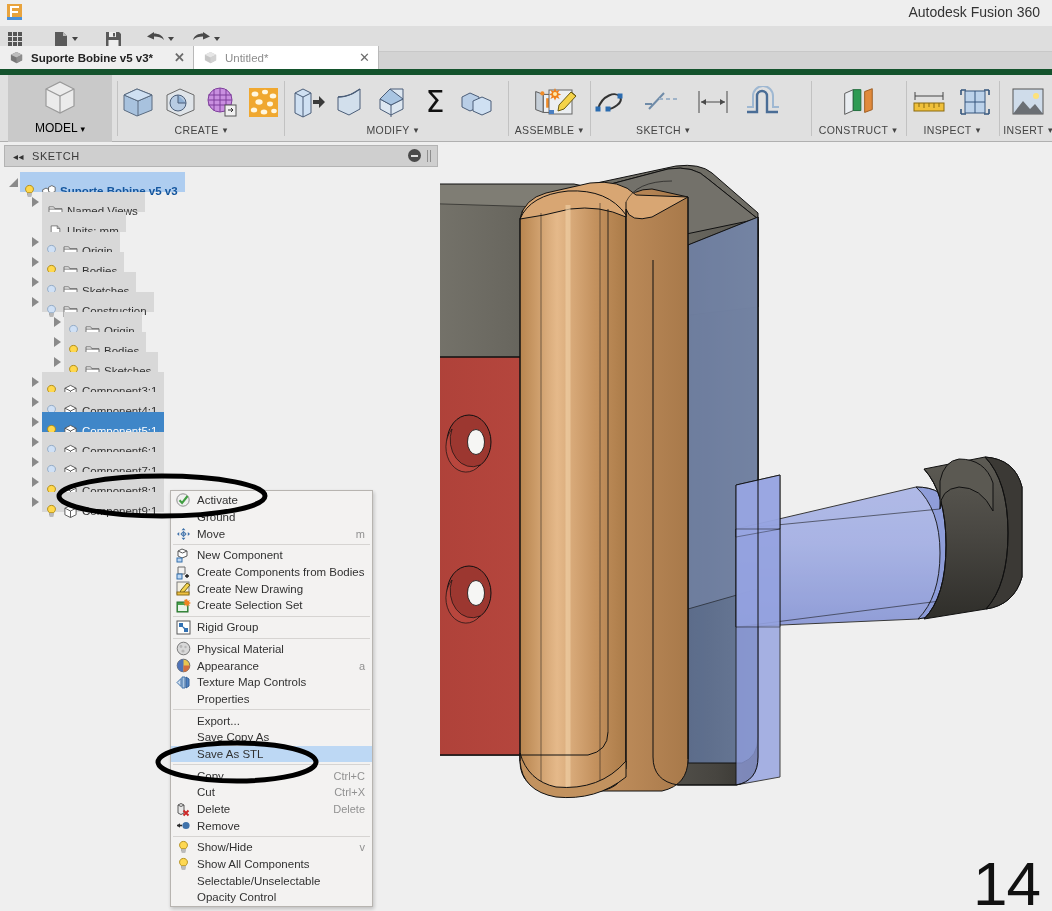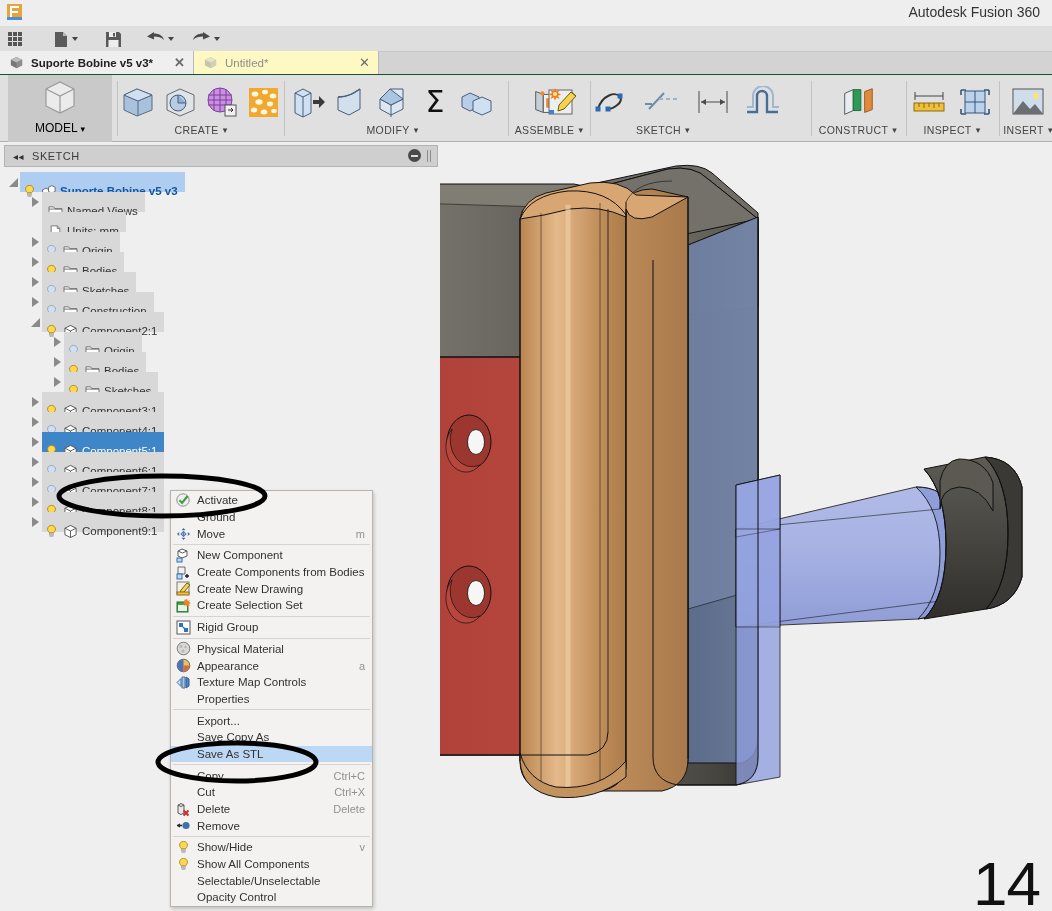--- a/index.html
+++ b/index.html
@@ -39,31 +39,31 @@
     display:flex; align-items:center; justify-content:center;
   }
   .grid-icon{ display:grid; grid-template-columns:repeat(3,4px); grid-gap:1px; }
   .grid-icon i{ width:4px;height:4px;background:#555;display:block;}
   .caret{ width:0;height:0;border-left:3.5px solid transparent;border-right:3.5px solid transparent;border-top:4px solid #444; margin-left:3px;}
 
   
   .doctabs{
     position:absolute; left:0; top:52px; width:1052px; height:23px;
     background:#d3d3d3;
-    border-bottom:1px solid #14532d;
+    border-bottom:6px solid #14532d;
     display:flex; align-items:flex-end;
   }
   .doctab{
     height:23px; display:flex; align-items:center; gap:7px;
     padding:0 8px 0 9px; font-size:11.5px;
     border-right:1px solid #b9b9b9;
     position:relative;
   }
   .doctab.active{ background:#efefef; color:#222; font-weight:bold; }
-  .doctab.inactive{ background:#fef9c3; color:#8d8d8d; }
+  .doctab.inactive{ background:#ffffff; color:#8d8d8d; }
   .doctab .tabclose{
     font-size:13px; color:#6b6b6b; margin-left:14px; line-height:1;
     font-family:"Liberation Sans", sans-serif;
   }
   .cube-ico{ width:15px;height:15px; }
 
   
   .ribbon{
     position:absolute; left:0; top:75px; width:1052px; height:67px;
     background:#e0e0e0;
@@ -729,37 +729,20 @@
           <rect x="6.2" y="12" width="3.6" height="1.5" fill="#cfcfcf" stroke="#999" stroke-width=".5"></rect>
         </svg>
         <svg class="folder-ico" viewBox="0 0 16 14">
           <path d="M1 2h5l1.4 2H15v9H1z" fill="#fff" stroke="#6c6c6c"></path>
           <path d="M1 4.4h14" stroke="#6c6c6c" fill="none"></path>
         </svg>
         <span class="tlabel">Construction</span>
       </span>
     </div>
     <div class="trow">
-      <span class="arrow" style="margin-left: 28px;">
-        <span class="arrow-down"></span>
-      </span>
-      <span class="rowbg">
-        <svg class="bulb" viewBox="0 0 16 16">
-          <path d="M8 1.5c2.5 0 4.2 1.8 4.2 4 0 1.8-1.3 2.8-1.9 3.8H5.7C5.1 8.3 3.8 7.3 3.8 5.5c0-2.2 1.7-4 4.2-4z" fill="#ffd84d" stroke="#b08a10"></path>
-          <rect x="5.6" y="10" width="4.8" height="1.5" fill="#cfcfcf" stroke="#999" stroke-width=".5"></rect>
-          <rect x="6.2" y="12" width="3.6" height="1.5" fill="#cfcfcf" stroke="#999" stroke-width=".5"></rect>
-        </svg>
-        <svg class="comp-ico" viewBox="0 0 16 15">
-          <path d="M2 4.5l6-3 6 3v7l-6 3-6-3z" fill="#fff" stroke="#555"></path>
-          <path d="M2 4.5l6 3 6-3M8 7.5v7" fill="none" stroke="#555"></path>
-        </svg>
-        <span class="tlabel">Component2:1</span>
-      </span>
-    </div>
-    <div class="trow">
       <span class="arrow" style="margin-left: 50px;">
         <span class="arrow-right"></span>
       </span>
       <span class="rowbg">
         <svg class="bulb" viewBox="0 0 16 16">
           <path d="M8 1.5c2.5 0 4.2 1.8 4.2 4 0 1.8-1.3 2.8-1.9 3.8H5.7C5.1 8.3 3.8 7.3 3.8 5.5c0-2.2 1.7-4 4.2-4z" fill="#cfe0f5" stroke="#8fa8c4"></path>
           <rect x="5.6" y="10" width="4.8" height="1.5" fill="#cfcfcf" stroke="#999" stroke-width=".5"></rect>
           <rect x="6.2" y="12" width="3.6" height="1.5" fill="#cfcfcf" stroke="#999" stroke-width=".5"></rect>
         </svg>
         <svg class="folder-ico" viewBox="0 0 16 14">

